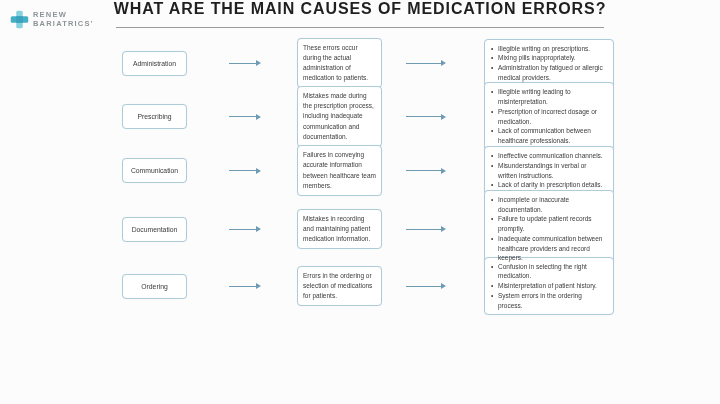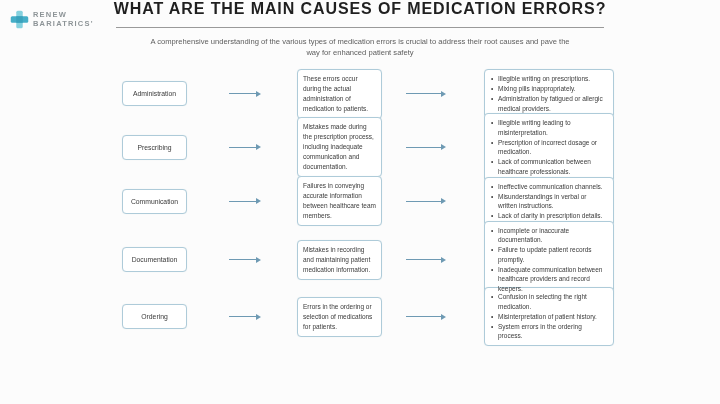--- a/index.html
+++ b/index.html
@@ -84,21 +84,20 @@
     </svg>
     <div class="logo-text">
       <span>RENEW</span>
       <span>BARIATRICS'</span>
     </div>
   </div>
 
   <div class="header">
     <div class="title">WHAT ARE THE MAIN CAUSES OF MEDICATION ERRORS?</div>
     <div class="title-underline"></div>
-    <p class="subtitle">A comprehensive understanding of the various types of medication errors is crucial to address their root causes and pave the way for enhanced patient safety</p>
   </div>
 
   <div class="rows" id="rows-container">
     <div class="row">
       <div class="label-box">
         <span>Administration</span>
       </div>
       <div class="arrow arrow1"></div>
       <div class="desc-box">These errors occur during the actual administration of medication to patients.</div>
       <div class="arrow arrow2"></div>

